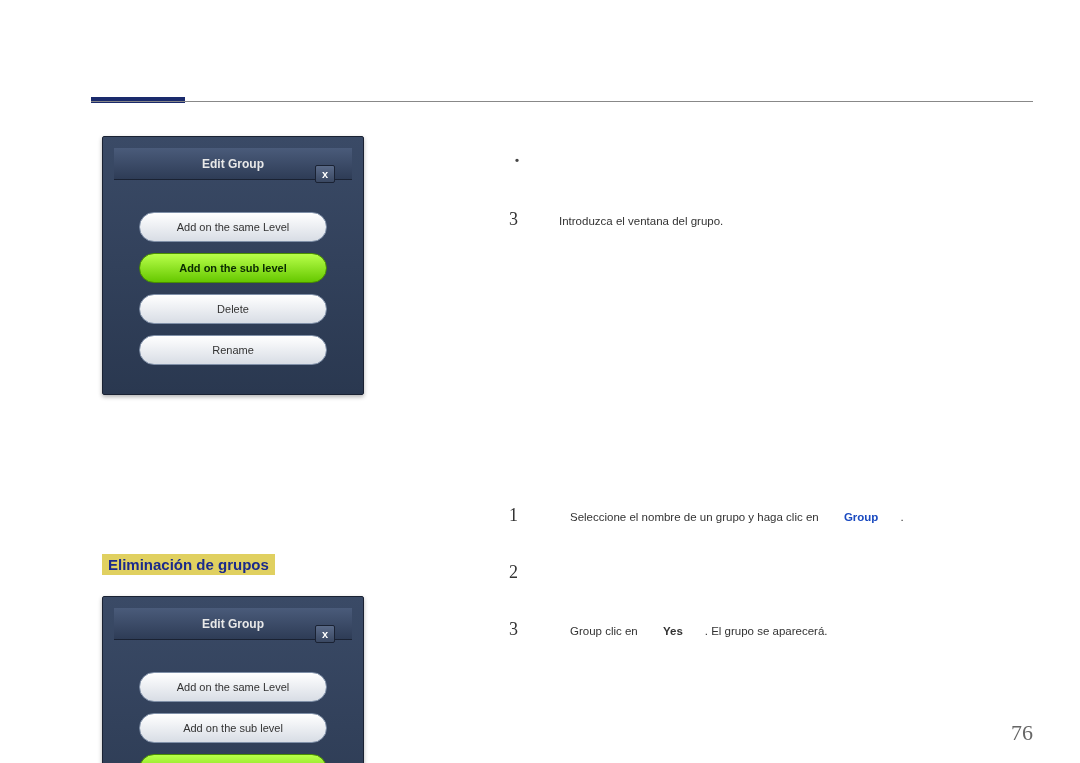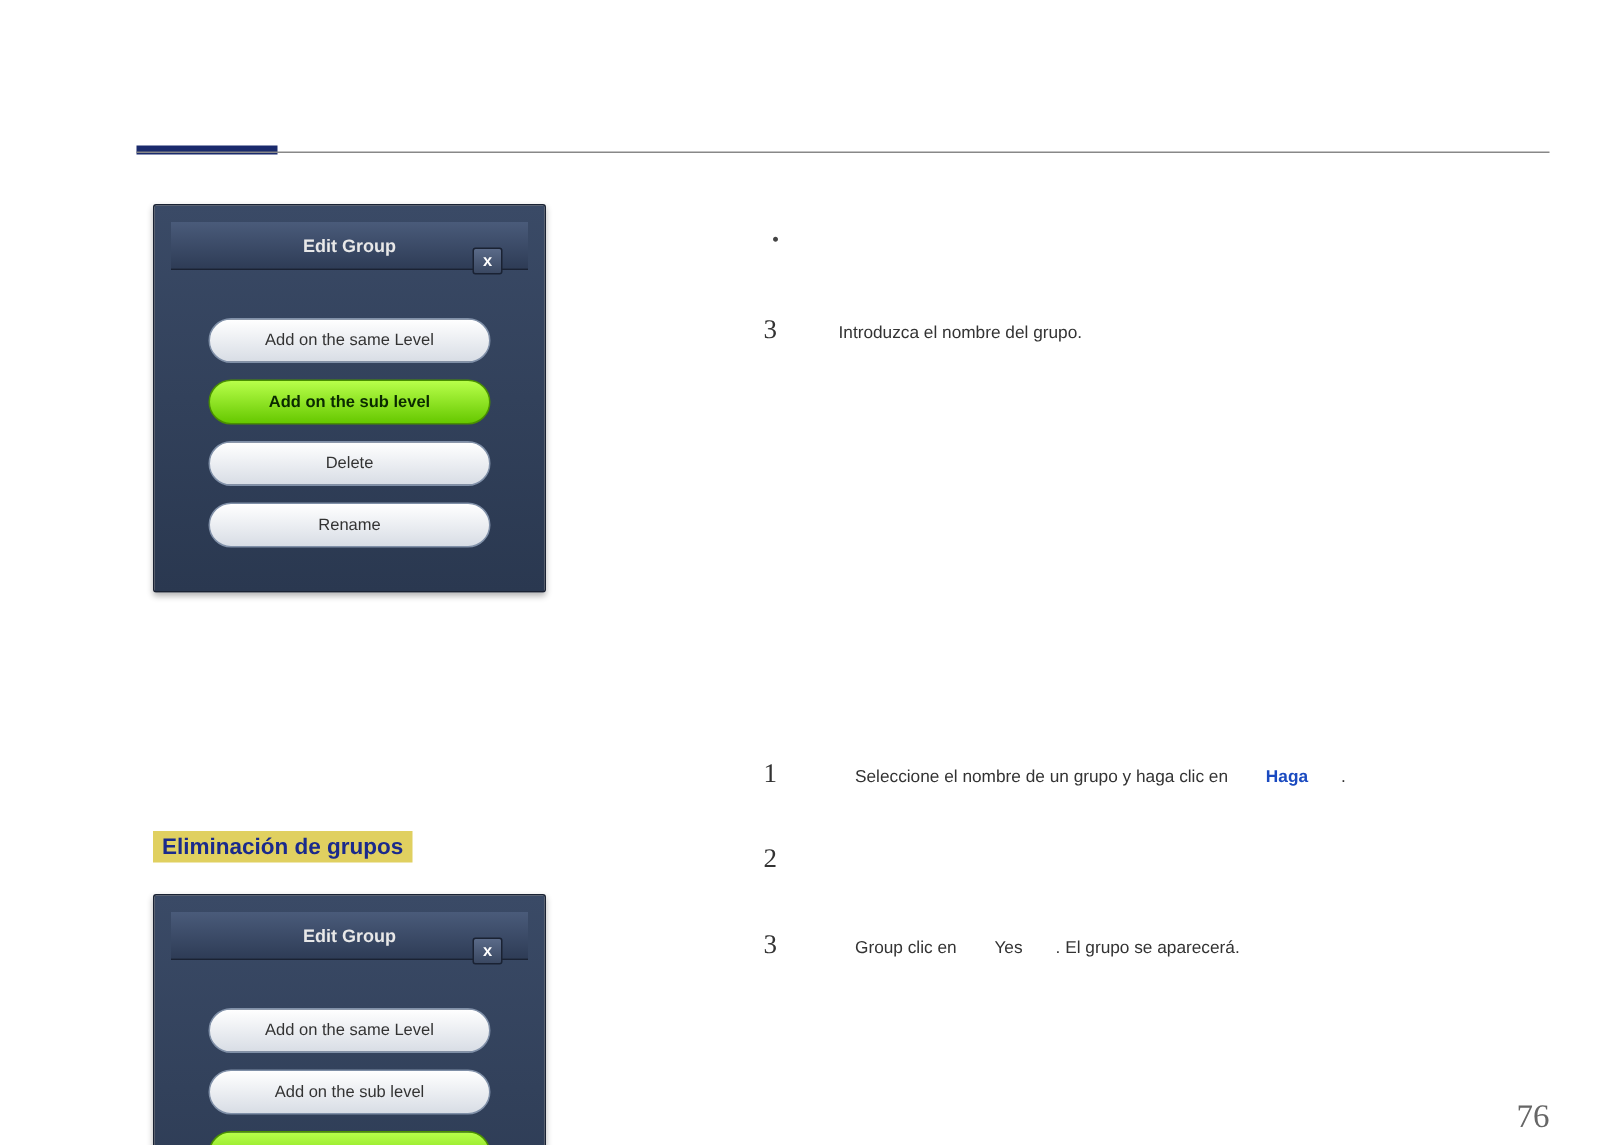--- a/index.html
+++ b/index.html
@@ -126,33 +126,33 @@
     margin-bottom: 14px;
     align-items: baseline;
   }
   .num {
     font-size: 18px;
     color: #333;
     min-width: 14px;
     font-family: Georgia, 'Times New Roman', serif;
   }
   .kw-blue { color: #1a4ac0; font-weight: bold; }
-  .kw-bold { font-weight: normal; }
+  .kw-bold { font-weight: bold; }
   .right-steps-2 {
     position: absolute;
     left: 454px;
     top: 450px;
     width: 560px;
     font-size: 11.5px;
     color: #333;
   }
   .page-num {
     position: absolute;
     right: 58px;
-    bottom: 17px;
+    bottom: 28px;
     font-size: 22px;
     color: #666;
     font-family: Georgia, 'Times New Roman', serif;
   }
 </style>
 </head>
 <body>
 
 <div class="accent-bar"></div>
 <div class="top-rule"></div>
@@ -188,29 +188,29 @@
   </div>
 
 </div>
 
 <div class="right-col">
   <div class="bullet-row">
     <span class="bullet-dot">•</span>
   </div>
   <div class="num-row">
     <span class="num">3</span>
-    <span>Introduzca el nombre del grupo.</span>
+    <span>Introduzca el ventana del grupo.</span>
   </div>
 </div>
 
 <div class="right-steps-2">
   <div class="num-row">
     <span class="num">1</span>
     <span>
-      <span>Seleccione el nombre de un grupo y haga clic en </span><span class="kw-blue">Haga</span><span>.</span>
+      <span>Seleccione el nombre de un grupo y haga clic en </span><span class="kw-blue">Group</span><span>.</span>
     </span>
   </div>
   <div class="num-row">
     <span class="num">2</span>
   </div>
   <div class="num-row">
     <span class="num">3</span>
     <span>
       <span>Group clic en </span><span class="kw-bold">Yes</span><span>. El grupo se aparecerá.</span>
     </span>

